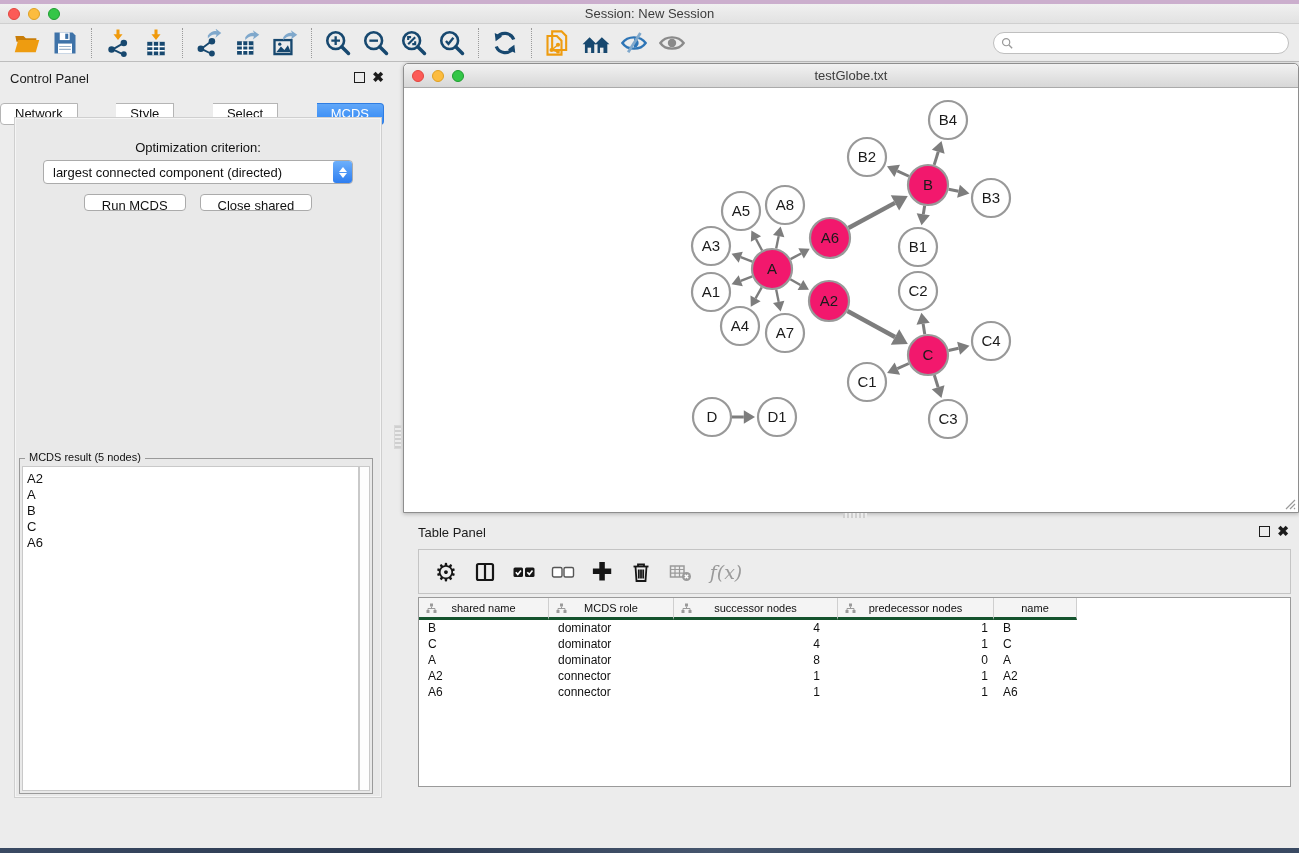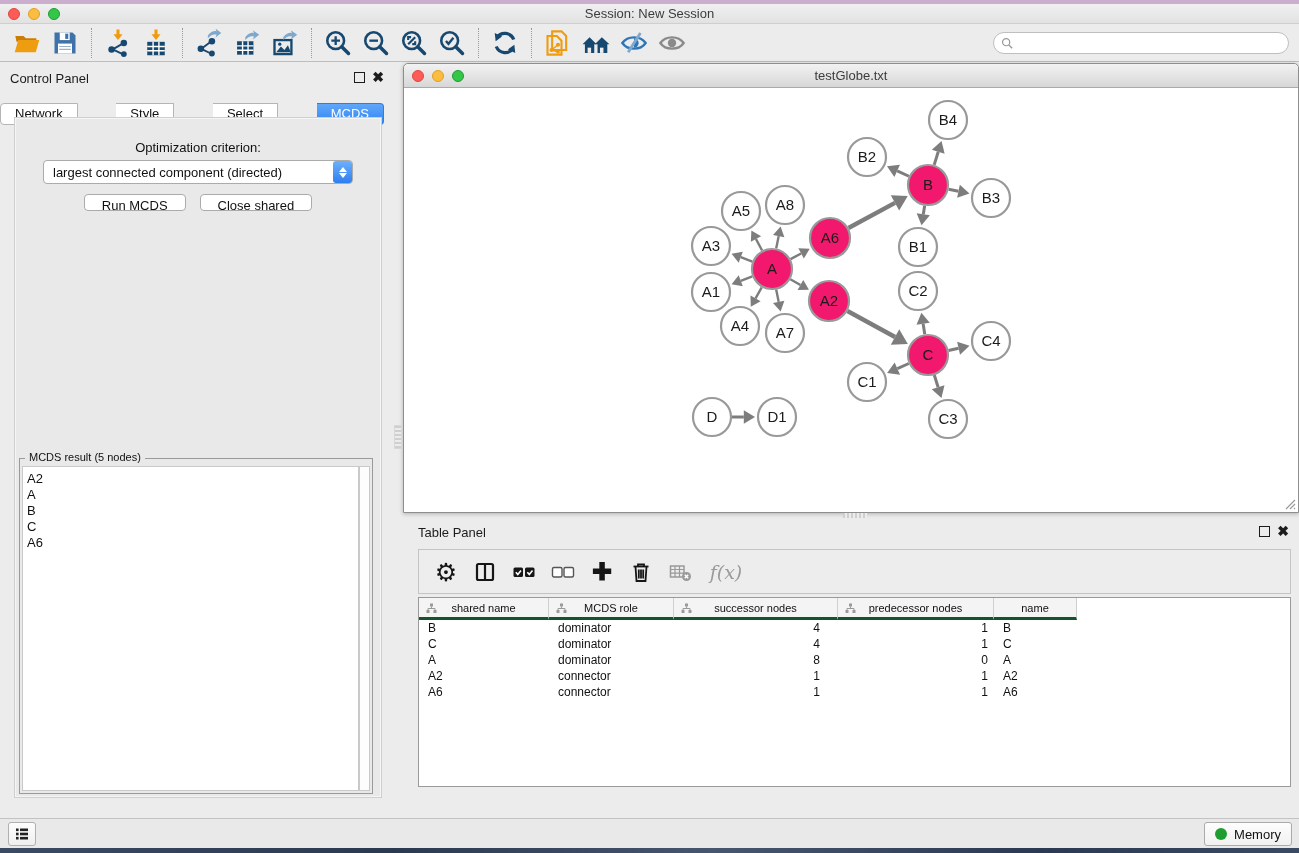--- a/index.html
+++ b/index.html
@@ -563,33 +563,15 @@
             <div class="td left" style="width: 130px;">A6</div>
             <div class="td left" style="width: 125px;">connector</div>
             <div class="td right" style="width: 164px;">1</div>
             <div class="td right2" style="width: 156px;">1</div>
             <div class="td left" style="width: 83px;">A6</div>
           </div>
         </div>
     </div>
   </div>
 
-  <div class="statusbar">
-    <div class="status-btn">
-      <svg width="16" height="16" viewBox="0 0 16 16">
-          <g fill="#222">
-            <rect x="2" y="2.5" width="2.6" height="2.6"></rect>
-            <rect x="6" y="2.5" width="8" height="2.6"></rect>
-            <rect x="2" y="6.7" width="2.6" height="2.6"></rect>
-            <rect x="6" y="6.7" width="8" height="2.6"></rect>
-            <rect x="2" y="10.9" width="2.6" height="2.6"></rect>
-            <rect x="6" y="10.9" width="8" height="2.6"></rect>
-          </g>
-        </svg>
-    </div>
-    <div class="memory-btn">
-      <span class="mem-dot"></span>
-      <span>Memory</span>
-    </div>
-  </div>
 
   <div class="wp-bottom"></div>
 </div>
 
 </body></html>

